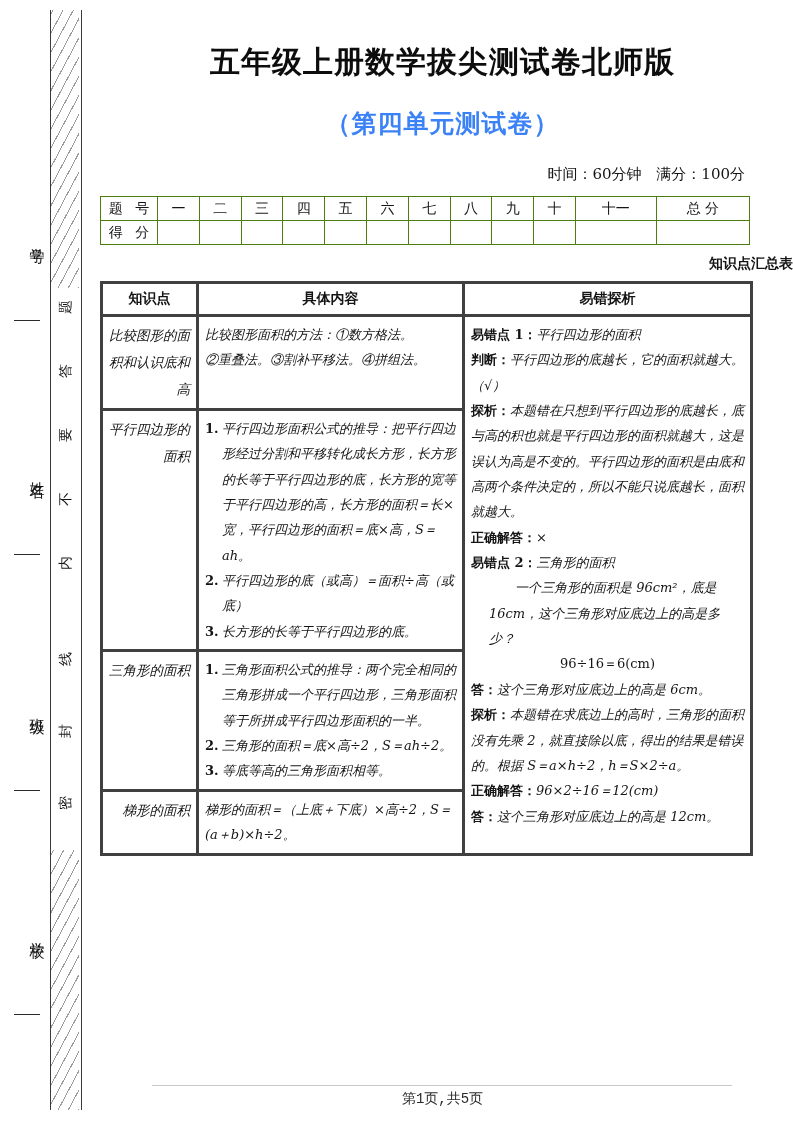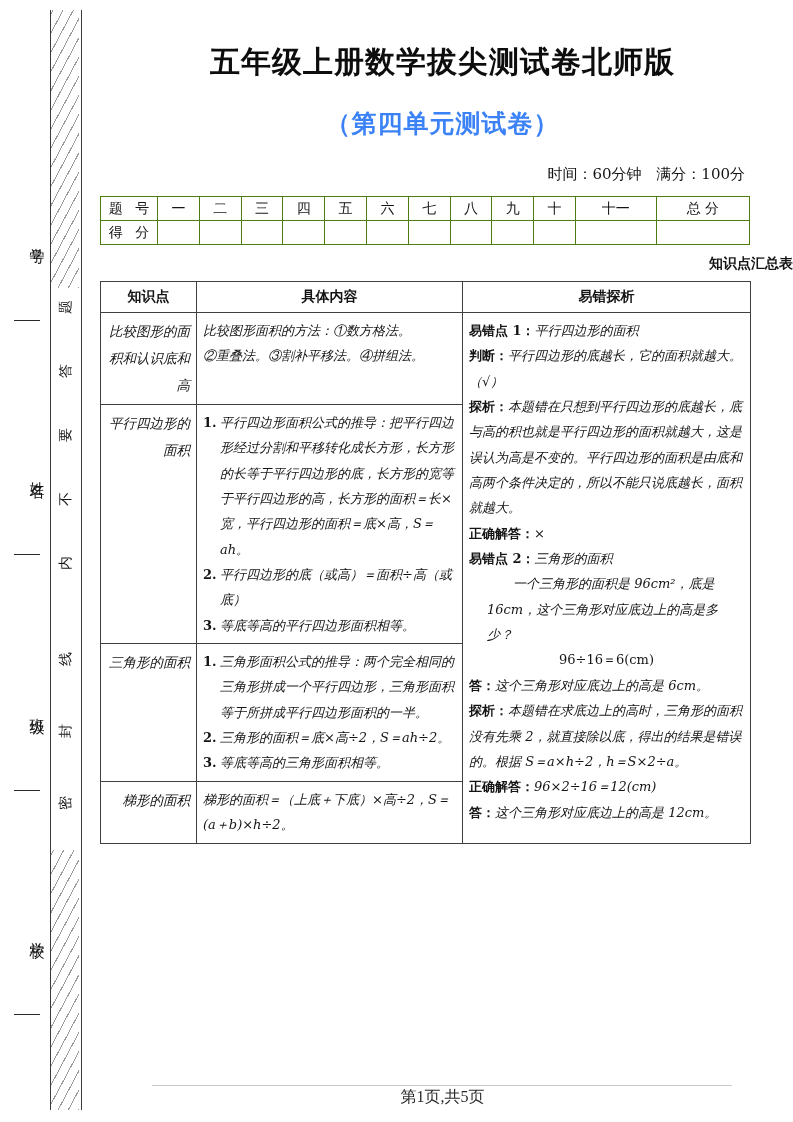--- a/index.html
+++ b/index.html
@@ -127,21 +127,21 @@
     font-family: "DejaVu Sans", "Liberation Sans", sans-serif;
   }
   #knowledge-table {
     margin: 8px 0 0 8px;
     width: 650px;
     border-collapse: collapse;
     table-layout: fixed;
   }
   #knowledge-table th,
   #knowledge-table td {
-    border: 1px solid #404040;
+    border: 3px solid #404040;
     vertical-align: top;
     padding: 5px 6px;
   }
   #knowledge-table th {
     text-align: center;
     font-weight: bold;
     font-size: 14px;
     padding: 6px 0;
     font-family: "DejaVu Sans", "Liberation Sans", sans-serif;
   }
@@ -178,23 +178,23 @@
   .center-line { margin: 0; text-align: center; font-style: normal; }
   .lbl { font-weight: bold; font-style: normal; }
   .indent { text-indent: 2em; display: block; margin-left: 18px; }
 
   
   #page-footer {
     position: absolute;
     left: 0; bottom: 22px;
     width: 701px;
     text-align: center;
-    font-size: 16px;
+    font-size: 14px;
     color: #2a2a2a;
-    font-family: Liberation Serif, serif;
+    font-family: Liberation Mono, monospace;
   }
   #footer-rule {
     position: absolute;
     left: 60px; bottom: 44px;
     width: 580px;
     border-top: 1px solid #c9c9c9;
   }
 </style>
 </head>
 <body>
@@ -333,21 +333,21 @@
       <tr>
         <td class="kp-cell">平行四边形的面积</td>
         <td class="content-cell">
           <p class="num-item">
             <span class="num">1.</span><span>平行四边形面积公式的推导：把平行四边形经过分割和平移转化成长方形，长方形的长等于平行四边形的底，长方形的宽等于平行四边形的高，长方形的面积＝长×宽，平行四边形的面积＝底×高，S＝ah。</span>
           </p>
           <p class="num-item">
             <span class="num">2.</span><span>平行四边形的底（或高）＝面积÷高（或底）</span>
           </p>
           <p class="num-item">
-            <span class="num">3.</span><span>等底等高的平行四边形面积相等。</span>
+            <span class="num">3.</span><span>长方形的长等于平行四边形的底。</span>
           </p>
         </td>
       </tr>
 
       <tr>
         <td class="kp-cell">三角形的面积</td>
         <td class="content-cell">
           <p class="num-item">
             <span class="num">1.</span><span>三角形面积公式的推导：两个完全相同的三角形拼成一个平行四边形，三角形面积等于所拼成平行四边形面积的一半。</span>
           </p>

